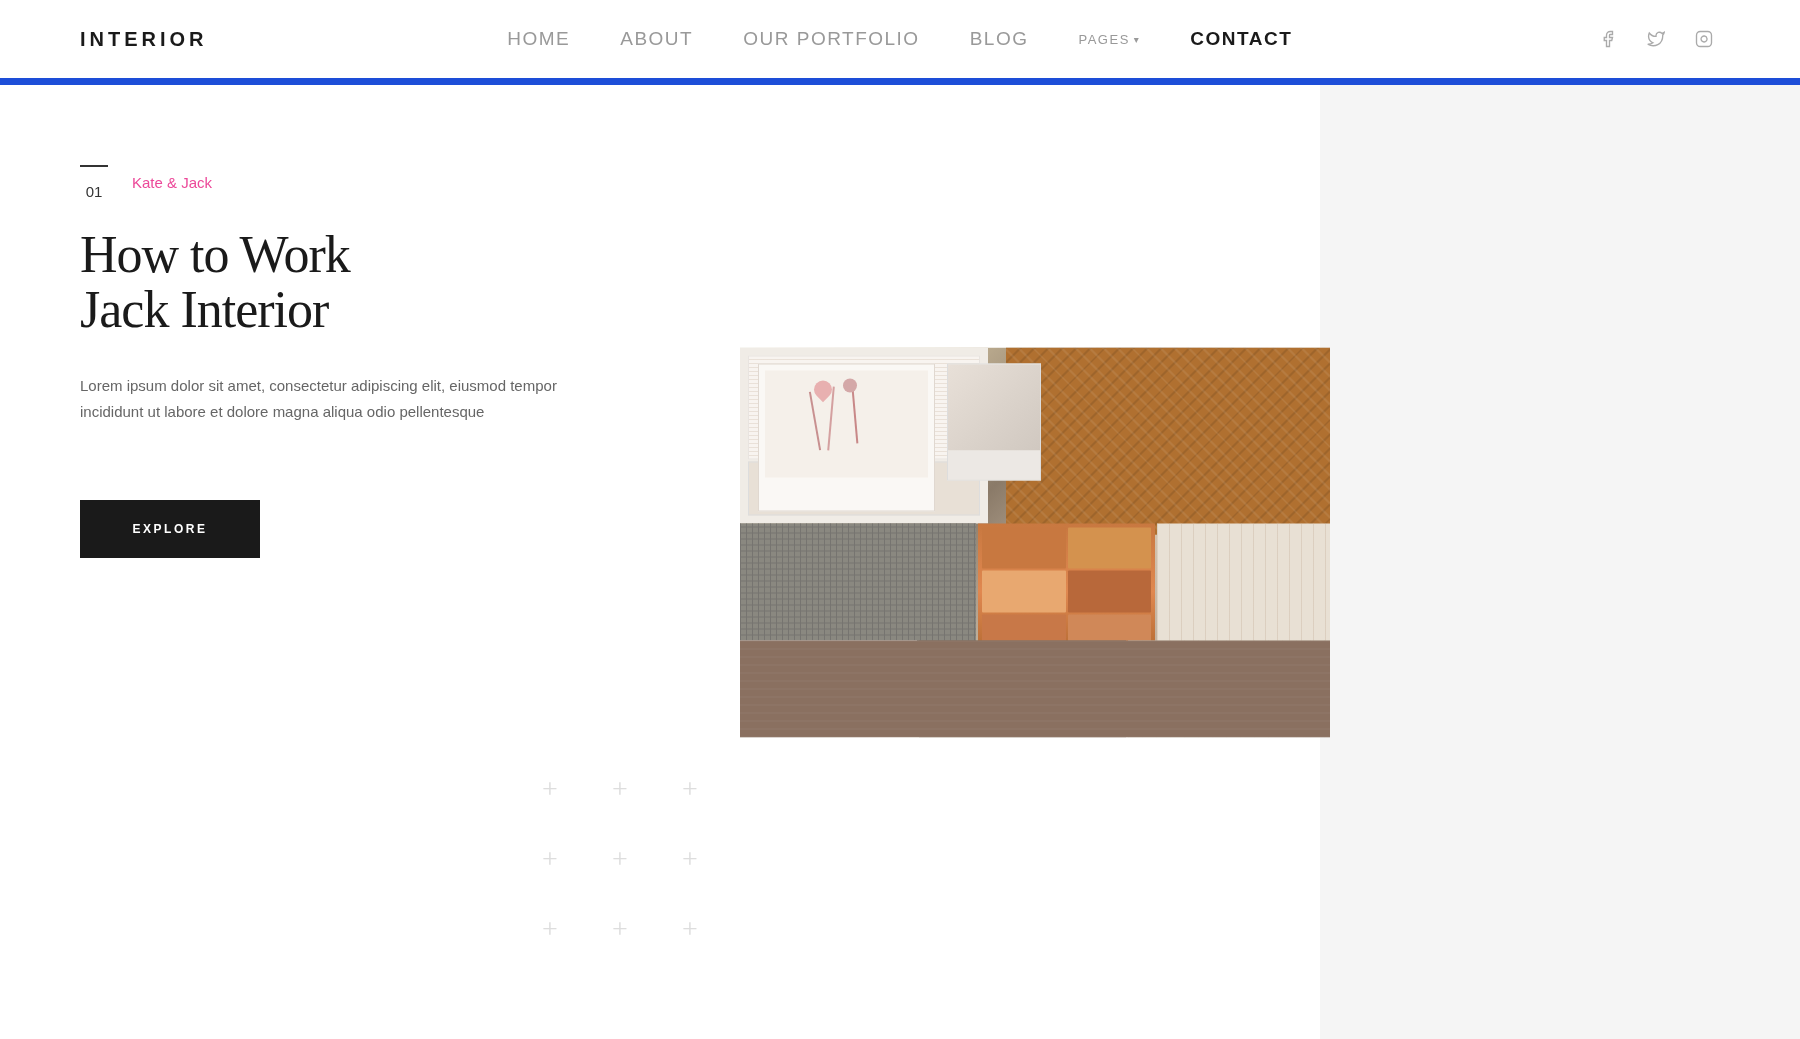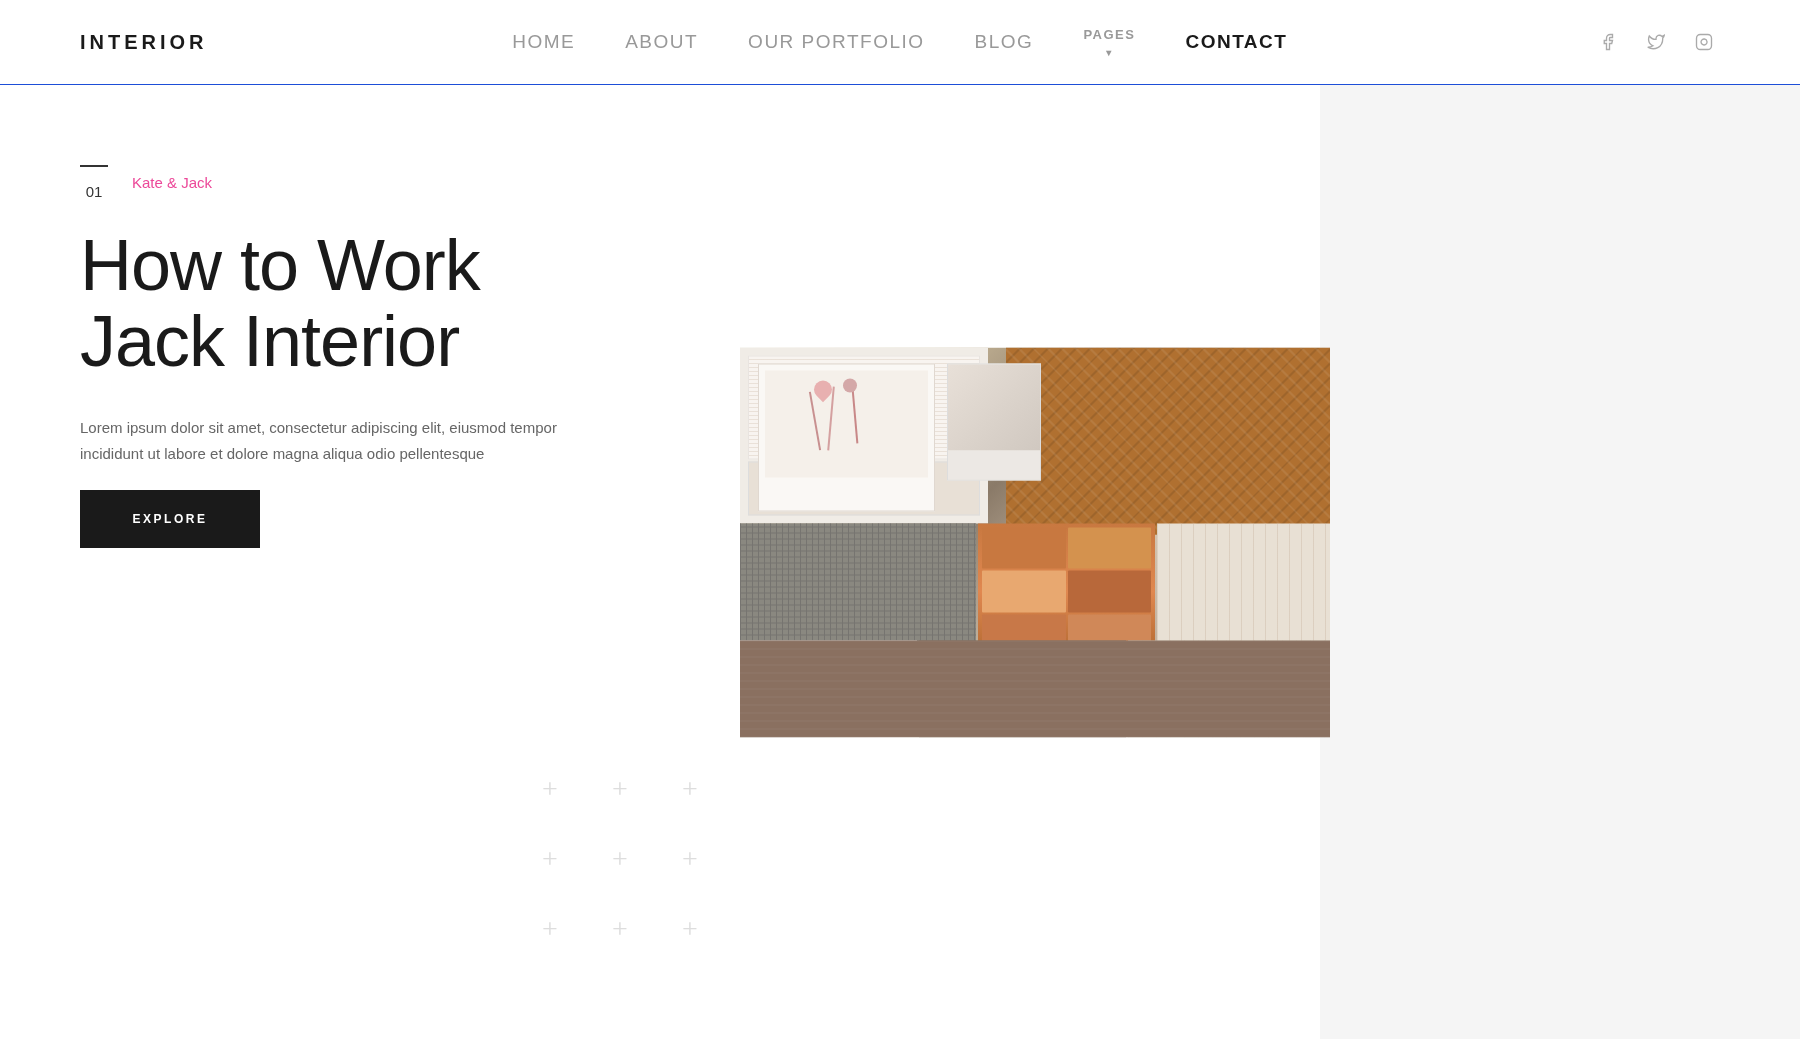--- a/index.html
+++ b/index.html
@@ -18,21 +18,21 @@
     }
 
     
     header {
       display: flex;
       align-items: center;
       justify-content: space-between;
       padding: 0 80px;
       height: 85px;
       background: #ffffff;
-      border-bottom: 1px solid #1d4ed8;
+      border-bottom: 7px solid #1d4ed8;
       position: relative;
       z-index: 10;
     }
 
     .logo {
       font-family: 'Arial', sans-serif;
       font-size: 20px;
       font-weight: 600;
       letter-spacing: 4px;
       color: #1a1a1a;
@@ -55,25 +55,24 @@
       text-transform: uppercase;
     }
 
     .nav-pages {
       display: flex;
       align-items: center;
       gap: 4px;
       color: #999;
       font-family: 'Arial', sans-serif;
       font-size: 13px;
-      font-weight: 700;
+      font-weight: 400;
       letter-spacing: 1.5px;
       text-transform: uppercase;
       cursor: pointer;
-      flex-direction: column;
     }
 
     .nav-pages .chevron {
       font-size: 10px;
       margin-top: 1px;
     }
 
     nav .contact-link {
       color: #1a1a1a;
       font-weight: 600;
@@ -142,36 +141,36 @@
     }
 
     .article-author {
       font-family: 'Arial', sans-serif;
       font-size: 15px;
       color: #ec4899;
       font-weight: 400;
     }
 
     .article-title {
-      font-family: Liberation Sans, sans-serif;
-      font-size: 72px;
+      font-family: Liberation Serif, serif;
+      font-size: 52px;
       font-weight: 300;
       line-height: 1.05;
       color: #1a1a1a;
       letter-spacing: -1px;
       margin-bottom: 36px;
     }
 
     .article-description {
       font-family: 'Arial', sans-serif;
       font-size: 15px;
       line-height: 1.7;
       color: #666;
       max-width: 520px;
-      margin-bottom: 24px;
+      margin-bottom: 76px;
       font-weight: 400;
     }
 
     .explore-btn {
       display: inline-block;
       background: #1a1a1a;
       color: #ffffff;
       font-family: 'Arial', sans-serif;
       font-size: 12px;
       font-weight: 600;

